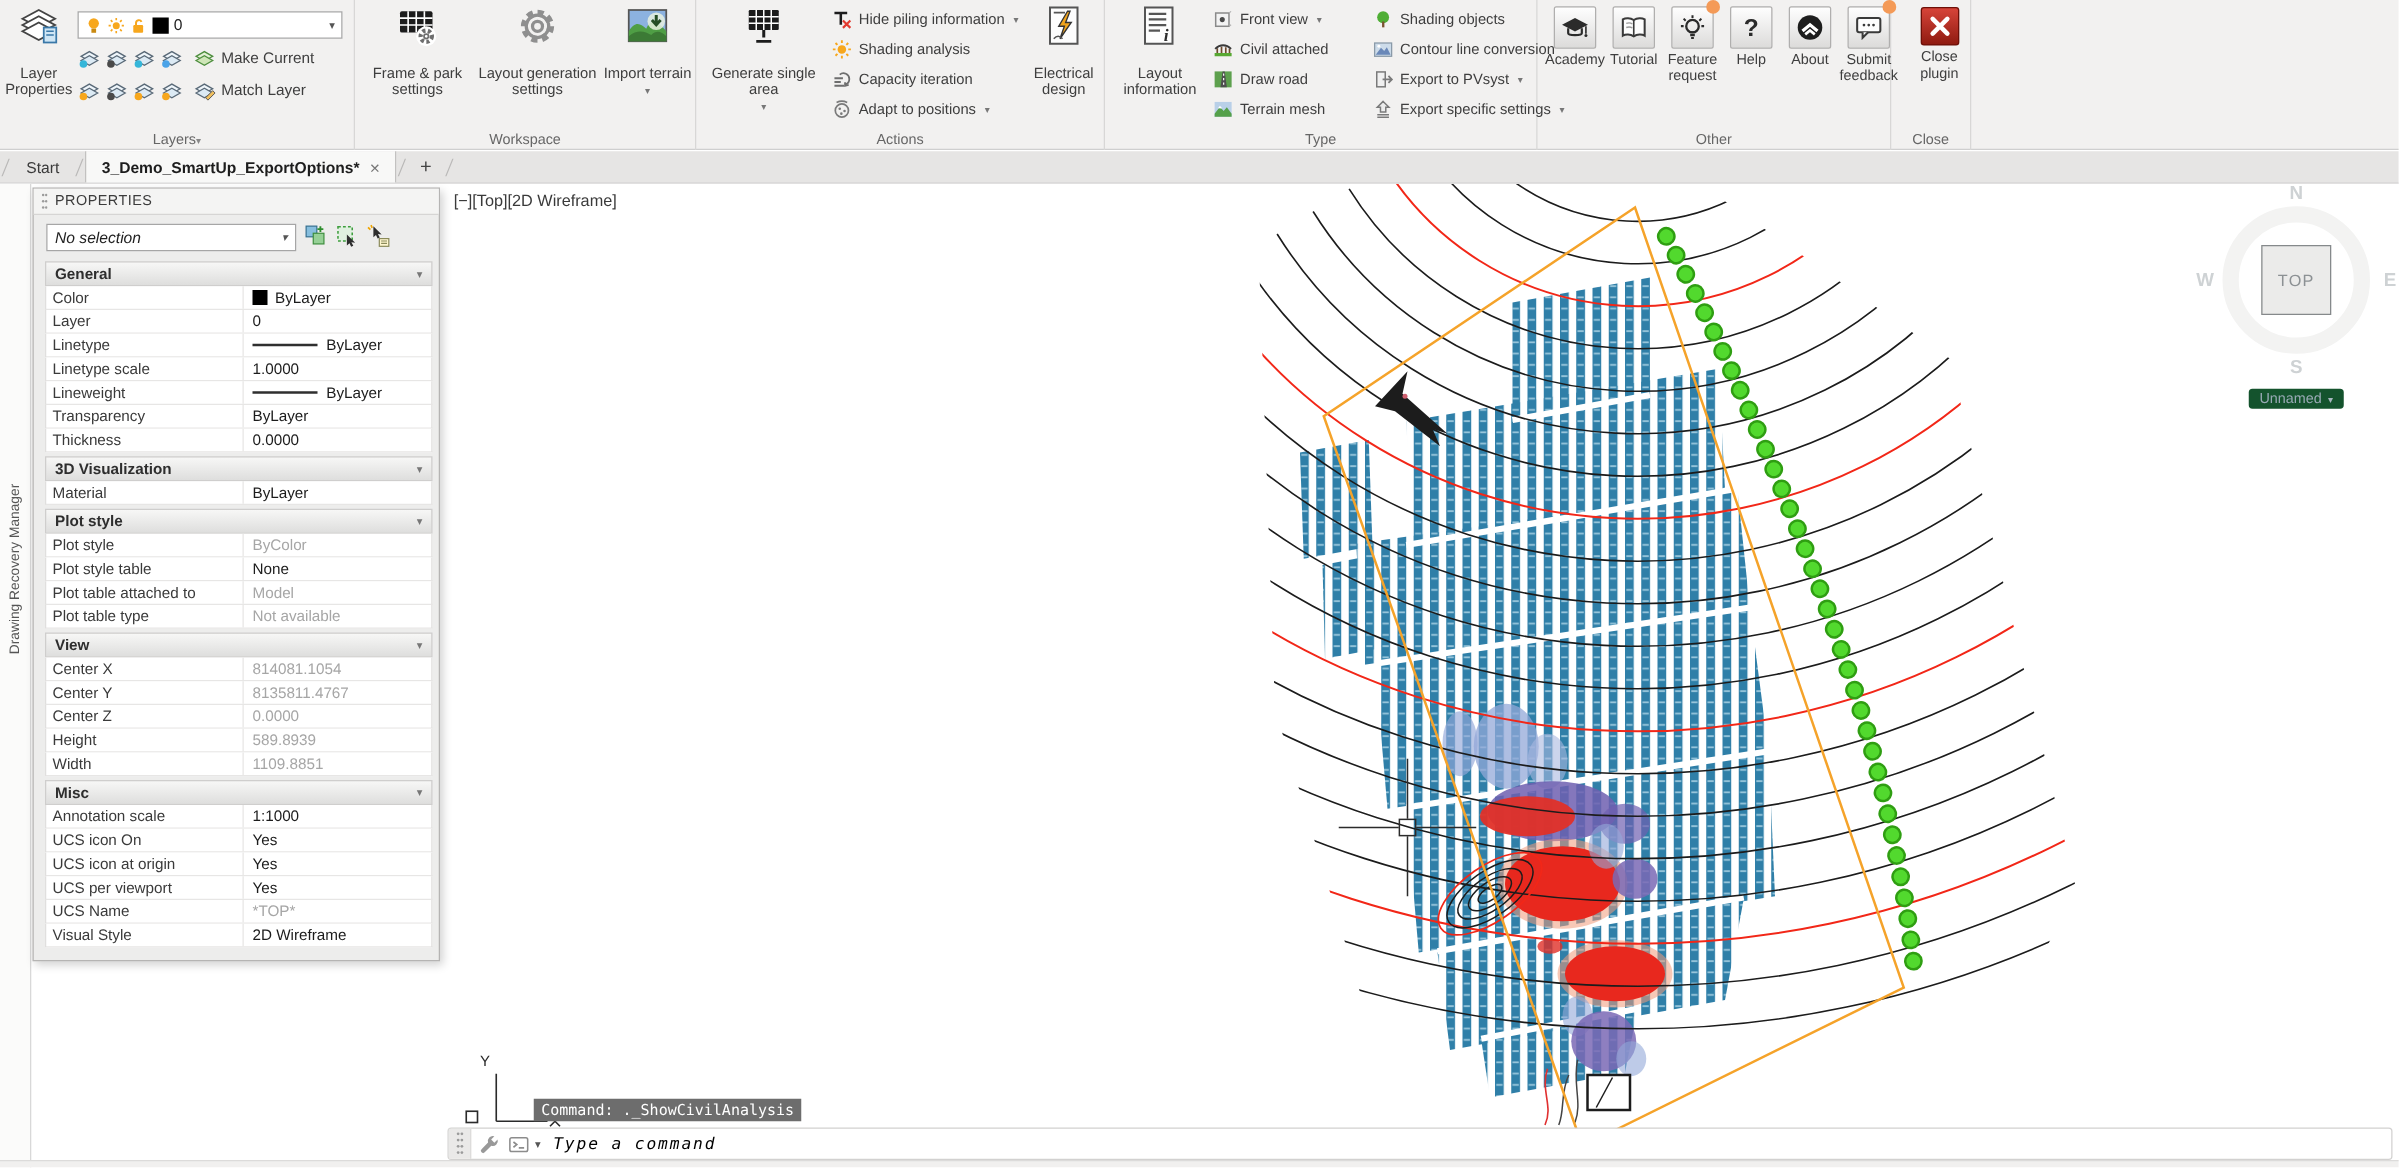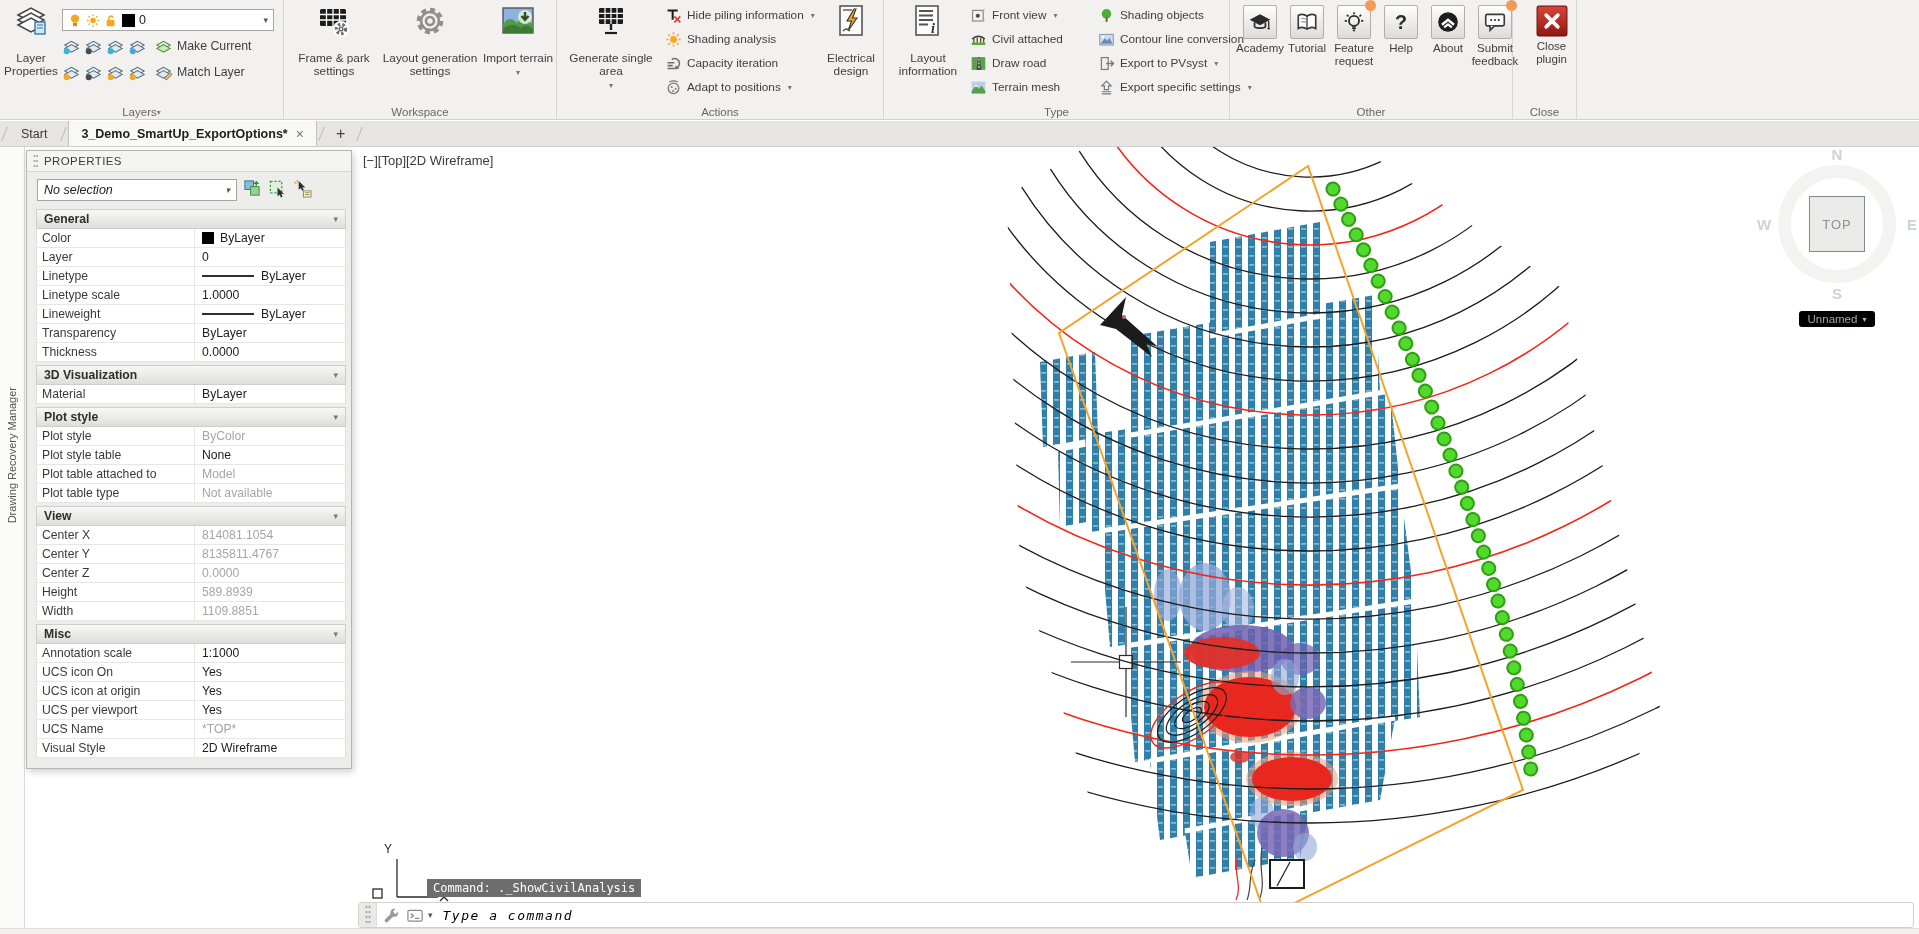--- a/index.html
+++ b/index.html
@@ -92,21 +92,21 @@
   .viewcube { position:absolute; right:23px; top:18px; width:118px; text-align:center; }
   .vcring { position:relative; width:118px; height:118px; border-radius:50%; border:13px solid #f3f3f2; margin:0 auto; }
   .vcl { position:absolute; font-size:15px; font-weight:bold; color:#ced2d4; }
   .vcl.n { top:-32px; left:50%; transform:translateX(-50%); }
   .vcl.s { bottom:-32px; left:50%; transform:translateX(-50%); }
   .vcl.w { left:-34px; top:50%; transform:translateY(-50%); }
   .vcl.e { right:-34px; top:50%; transform:translateY(-50%); }
   .vcface { position:absolute; left:50%; top:50%; transform:translate(-50%,-50%); width:56px; height:56px;
             background:#ebebea; border:1.5px solid #85898b; color:#8c9194; font-size:13px;
             display:flex; align-items:center; justify-content:center; letter-spacing:1px; }
-  .vcpill { display:inline-flex; align-items:center; gap:5px; margin-top:28px; background:#000000; border-radius:3px;
+  .vcpill { display:inline-flex; align-items:center; gap:5px; margin-top:28px; background:#14532d; border-radius:3px;
             padding:2px 9px; font-size:11.5px; color:#98a9b4; }
   .vcpill .cdd { font-size:8px; color:#a8b6bf; }
 
   
   .cmdbubble { position:absolute; left:427px; top:732px; height:18px; background:#6d6d6d; color:#fff;
                font-family:"DejaVu Sans Mono", monospace; font-size:12px; padding:0 6px;
                display:flex; align-items:center; white-space:nowrap; }
   .cmdbar { position:absolute; left:358px; top:755px; right:5px; height:26px; background:#fff;
             border:1px solid #d2d1d0; border-radius:3px; display:flex; align-items:center; }
   .cgrip { width:18px; height:24px; background:#eae9e8; border-right:1px solid #dddcdb;

